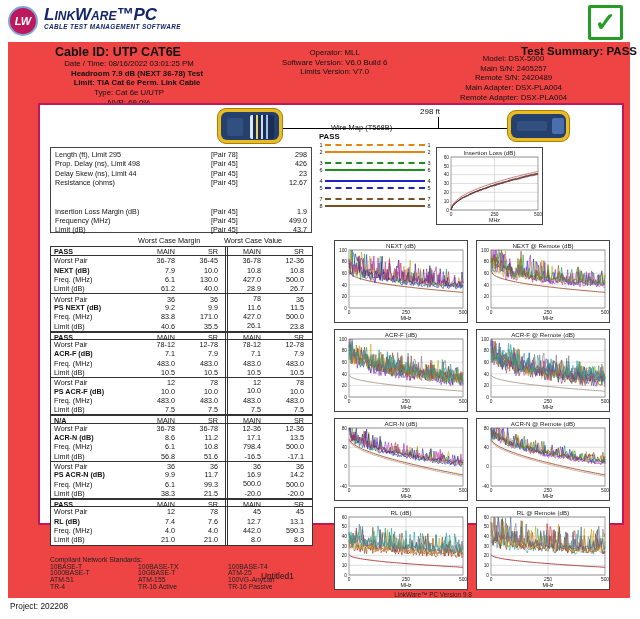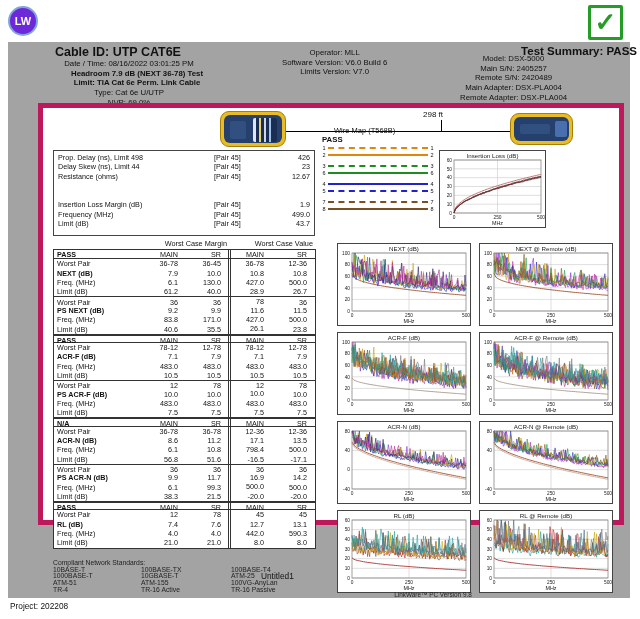--- a/index.html
+++ b/index.html
@@ -1,40 +1,40 @@
 <!DOCTYPE html>
 <html><head>
 <meta charset="utf-8">
 <style>
   * { margin:0; padding:0; box-sizing:border-box; }
   html,body { width:640px; height:619px; background:#fff; overflow:hidden;
     font-family:"Liberation Sans",sans-serif; color:#111; }
 
   
   #logo { position:absolute; left:8px; top:6px; display:flex; gap:6px; align-items:flex-start; }
-  .logo-circle { width:30px; height:30px; border-radius:50%; background:#6d28d9; border:2px solid #7fa8d9;
-    color:#fff; font-weight:bold; font-size:11px; display:flex; align-items:center; justify-content:center; }
+  .logo-circle { width:30px; height:30px; border-radius:50%; background:#be185d; border:2px solid #7fa8d9;
+    color:#fff; font-style:italic; font-weight:bold; font-size:11px; display:flex; align-items:center; justify-content:center; }
   .logo-t1 { font-size:17px; font-weight:bold; font-style:italic; color:#13266b; font-variant:small-caps; line-height:17px; }
   .logo-t2 { font-size:6.4px; font-weight:bold; font-style:italic; color:#13266b; letter-spacing:.35px; }
 
   #check { position:absolute; left:588px; top:5px; width:35px; height:35px; border:3px solid #259c25;
     border-radius:2px; background:#fff; display:flex; align-items:center; justify-content:center;
     font-size:26px; font-weight:bold; color:#259c25; }
 
-  #bluepanel { position:absolute; left:8px; top:42px; width:622px; height:556px; background:#a3a3a3; }
+  #bluepanel { position:absolute; left:8px; top:42px; width:622px; height:556px; background:#ef4444; }
 
   .h8 { font-size:7.8px; line-height:9.7px; white-space:nowrap;text-align:center; }
   .b { font-weight:bold;padding-left:16px; }
   #hdr-c1 { position:absolute; left:47px; top:3px; }
   #hdr-c1 .big { font-size:12.5px; font-weight:bold; line-height:14px; }
   #hdr-c2 { position:absolute; left:274px; top:6px; }
   #hdr-sum { position:absolute; left:444px; top:3px; width:185px; text-align:right; font-size:11.5px; font-weight:bold; }
   #hdr-c3 { position:absolute; left:452px; top:12px; }
 
-  #content { position:absolute; left:30px; top:61px; width:586px; height:422px; background:#fff; border:5px solid #be185d; }
+  #content { position:absolute; left:30px; top:61px; width:586px; height:422px; background:#fff; border:2px solid #be185d; }
 
   
   .dev { position:absolute; border-radius:9px; background:#e9bc25; border:1px solid #a57f06; }
   .dev .body { position:absolute; inset:3px; background:#26406e; border-radius:6px; }
   .dev .scr  { position:absolute; border-radius:2px; }
   #cable-line { position:absolute; left:243px; top:23px; width:224px; border-top:1.6px solid #000; }
   #len-label { position:absolute; left:355px; top:2px; width:70px; text-align:center; font-size:8px; }
   #len-tick { position:absolute; left:398px; top:12px; height:11px; border-left:1px solid #000; }
 
   
@@ -50,21 +50,21 @@
   .wire { display:flex; align-items:center; height:7px; }
   .wire.wgap { margin-top:4px; }
   .wn { width:8px; font-size:5.5px; text-align:center; }
   .wl { flex:1; height:0; }
 
   
   .chart-box { position:absolute; border:1px solid #444; background:#fff; }
   svg text { font-family:"Liberation Sans",sans-serif; fill:#222; }
 
   
-  .wcm-head { position:absolute; top:131px; width:86px; text-align:right; font-size:7.3px; }
+  .wcm-head { position:absolute; top:131px; width:86px; text-align:left; font-size:7.3px; }
   #main-table { position:absolute; left:10px; top:141px; width:263px; border:1.5px solid #333; background:#fff; }
   .trow { display:grid; grid-template-columns:88px 43px 43px 43px 43px; height:9.3px; align-items:center; font-size:7.2px; }
   .trow .lbl { padding-left:3px; white-space:nowrap; }
   .trow .num { text-align:right; padding-right:7px; }
   .trow .vg  { border-left:3px double #333; height:100%; line-height:9.3px; }
   .trow.hdr  { border-bottom:1px solid #333; }
   .trow.sec-top { border-top:2px solid #333; }
   .trow.grp-top { border-top:1px solid #333; }
 
   
@@ -76,20 +76,24 @@
   #project  { position:absolute; left:10px;  top:601px; font-size:8.3px; }
   #untitled { position:absolute; left:245px; top:571px; font-size:8.3px;margin-left:16px; }
 </style>
 </head>
 <body>
 
 <div class="page">
 
   <div id="logo">
     <div class="logo-circle">LW</div>
+    <div>
+      <div class="logo-t1">LinkWare™PC</div>
+      <div class="logo-t2">CABLE TEST MANAGEMENT SOFTWARE</div>
+    </div>
   </div>
 
   <div id="check">✓</div>
 
   <div id="bluepanel">
 
     <div id="hdr-c1">
       <div class="big">Cable ID: UTP CAT6E</div>
       <div class="h8">Date / Time: 08/16/2022  03:01:25 PM</div>
       <div class="h8 b">Headroom 7.9 dB (NEXT 36-78) Test</div>
@@ -124,20 +128,25 @@
         <div class="body"></div>
         <div class="scr" style="left:44px;top:7px;width:12px;height:16px;background:#4a6faf;"></div>
         <div class="scr" style="left:9px;top:10px;width:30px;height:10px;background:#31507f;"></div>
       </div>
       <div id="cable-line"></div>
       <div id="len-tick"></div>
       <div id="len-label">298 ft</div>
 
       <div id="sumbox">
           <div id="sum-rows">
+            <div class="sum-row">
+              <span class="sl">Length (ft), Limit 295</span>
+              <span class="spair">[Pair 78]</span>
+              <span class="sv">298</span>
+            </div>
             <div class="sum-row">
               <span class="sl">Prop. Delay (ns), Limit 498</span>
               <span class="spair">[Pair 45]</span>
               <span class="sv">426</span>
             </div>
             <div class="sum-row">
               <span class="sl">Delay Skew (ns), Limit 44</span>
               <span class="spair">[Pair 45]</span>
               <span class="sv">23</span>
             </div>

